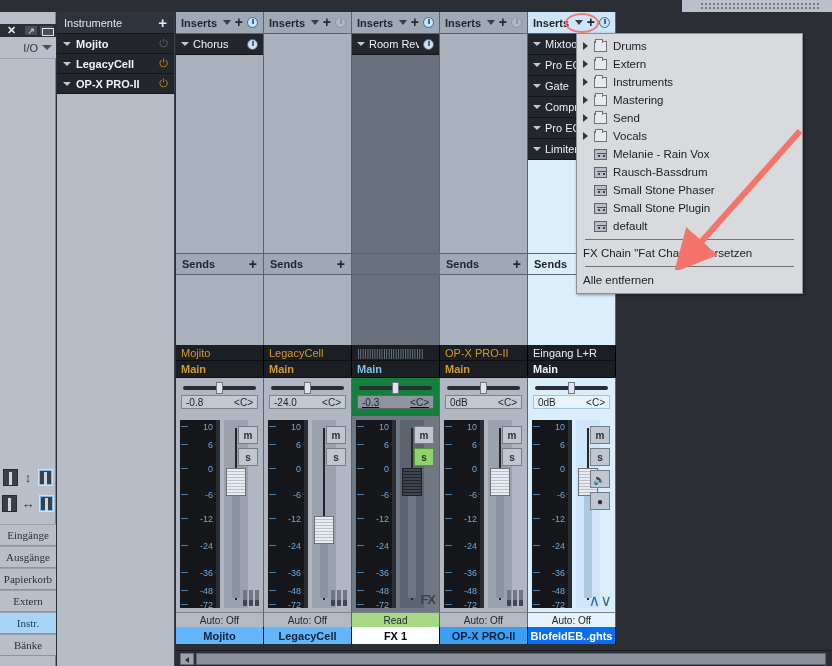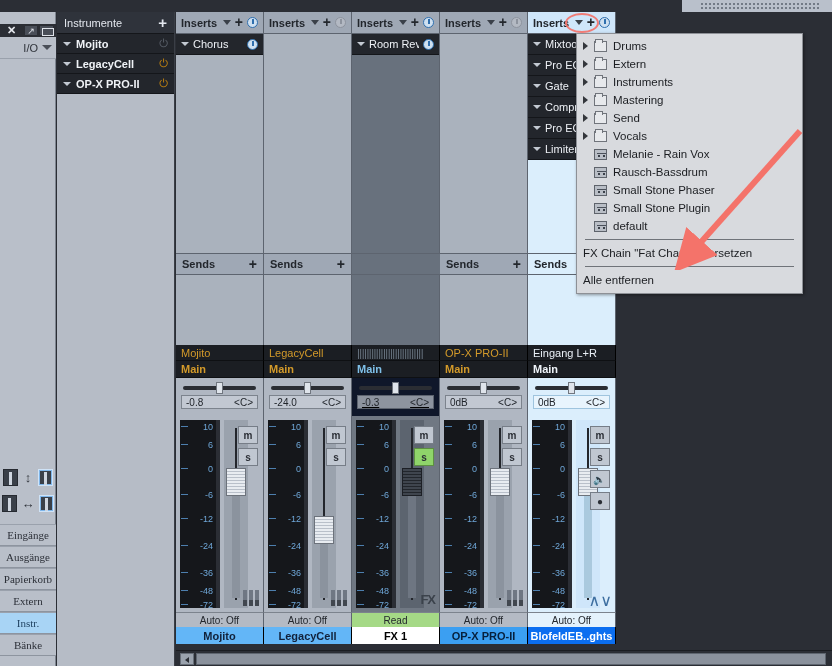--- a/index.html
+++ b/index.html
@@ -93,21 +93,21 @@
   .name1 { height:16px; background:#1b1e23; border-bottom:1px solid #0e1013; border-right:1px solid #000;
      display:flex; align-items:center; padding:0 5px; color:#d39a2a; font-size:11px; white-space:nowrap; overflow:hidden;}
   .name1.blue { color:#cfe6fa;}
   .name1.white { color:#e9eff6;}
   .name2 { height:17px; background:#1b1e23; border-bottom:1px solid #0e1013; border-right:1px solid #000;
      display:flex; align-items:center; padding:0 5px; color:#d39a2a; font-size:11px; font-weight:bold;}
   .name2.blue { color:#7fc0e8;}
   .name2.white { color:#eef3f9;}
 
   .panwrap { height:38px; background:#b0b7c2; border-right:1px solid #5d646f; padding:6px 5px 0 5px;}
-  .panwrap.dark { background:#0f172a;text-decoration:underline;}
+  .panwrap.dark { background:#15803d;text-decoration:underline;}
   .panwrap.lite { background:#dbeefc;}
   .pan-track { height:4px; background:#2a2d33; border-radius:2px; margin:2px 2px 0 2px; position:relative;}
   .pan-knob { position:absolute; top:-4px; width:7px; height:12px; background:#dfe4eb; border:1px solid #70767f;}
   .pan-val { margin-top:5px; height:14px; background:#c2c8d2; border:1px solid #7c838d;
      display:flex; align-items:center; justify-content:space-between; padding:0 4px; color:#22262c; font-size:10px;}
   .pan-val.dark { background:#8d949f; border-color:#5d646f; }
   .pan-val.lite { background:#e8f4fd; border-color:#9fc4de;}
 
   .faderzone { height:196px; background:#b0b7c2; border-right:1px solid #5d646f; position:relative; padding:4px;}
   .faderzone.dark { background:#707883;}

